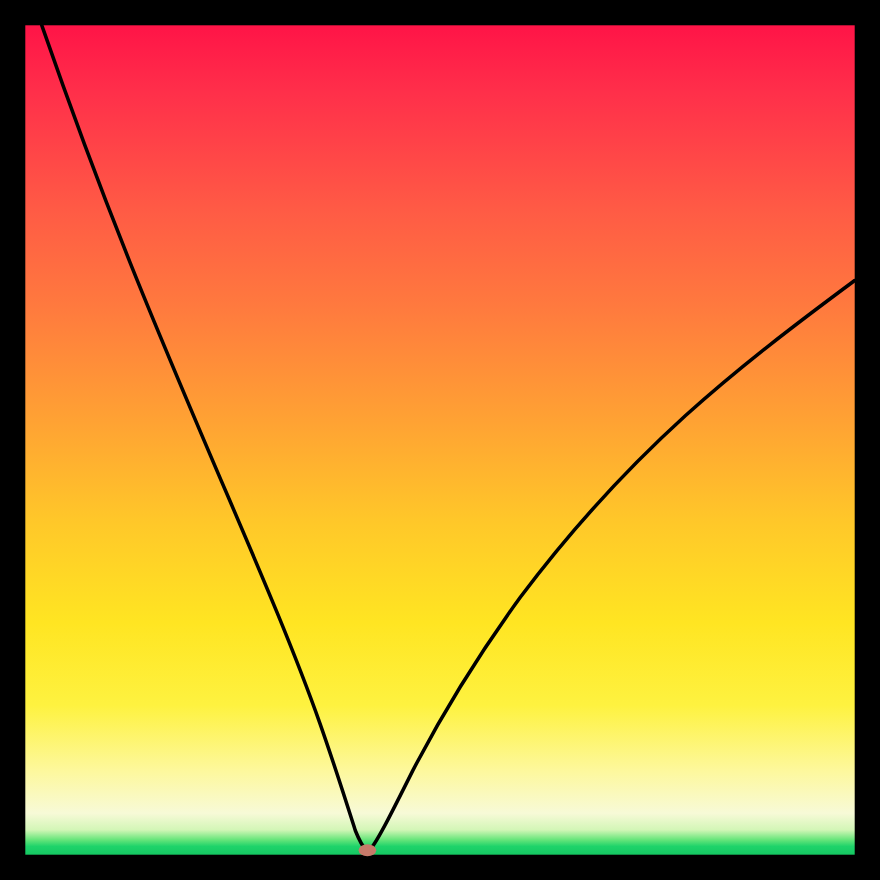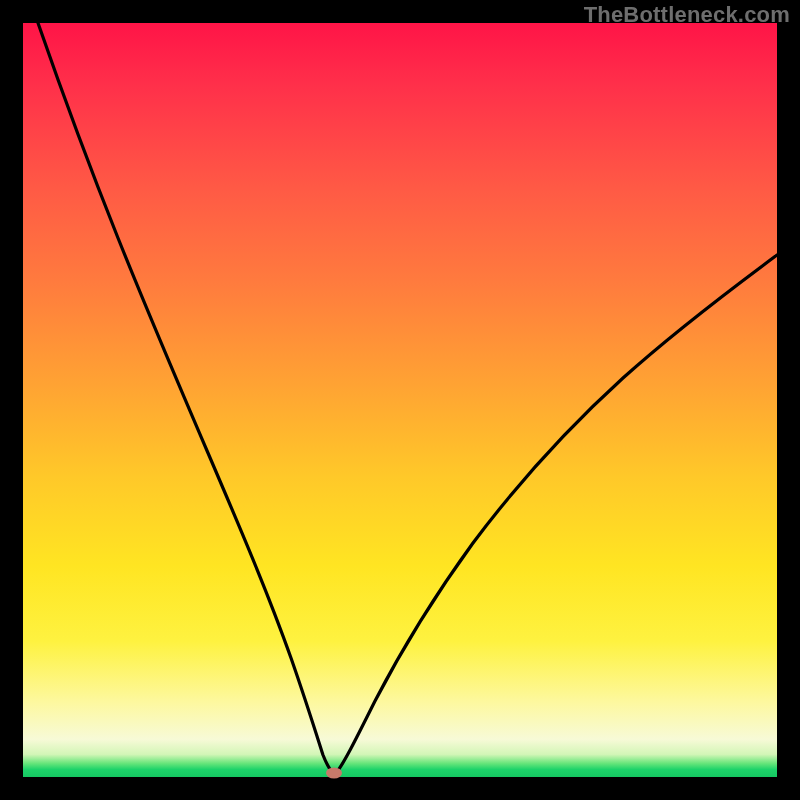--- a/index.html
+++ b/index.html
@@ -94,14 +94,13 @@
       <path d="M 313 750
                C 320 742, 332 718, 352 678
                C 378 628, 410 575, 450 520
                C 495 460, 545 405, 600 355
                C 650 310, 700 272, 754 232"></path>
     </svg>
 
     <div class="minpoint" style="left:311px; top:750px;"></div>
   </div>
 
-  <div class="watermark">TheBottleneck.com</div>
 </div>
 
 </body></html>

